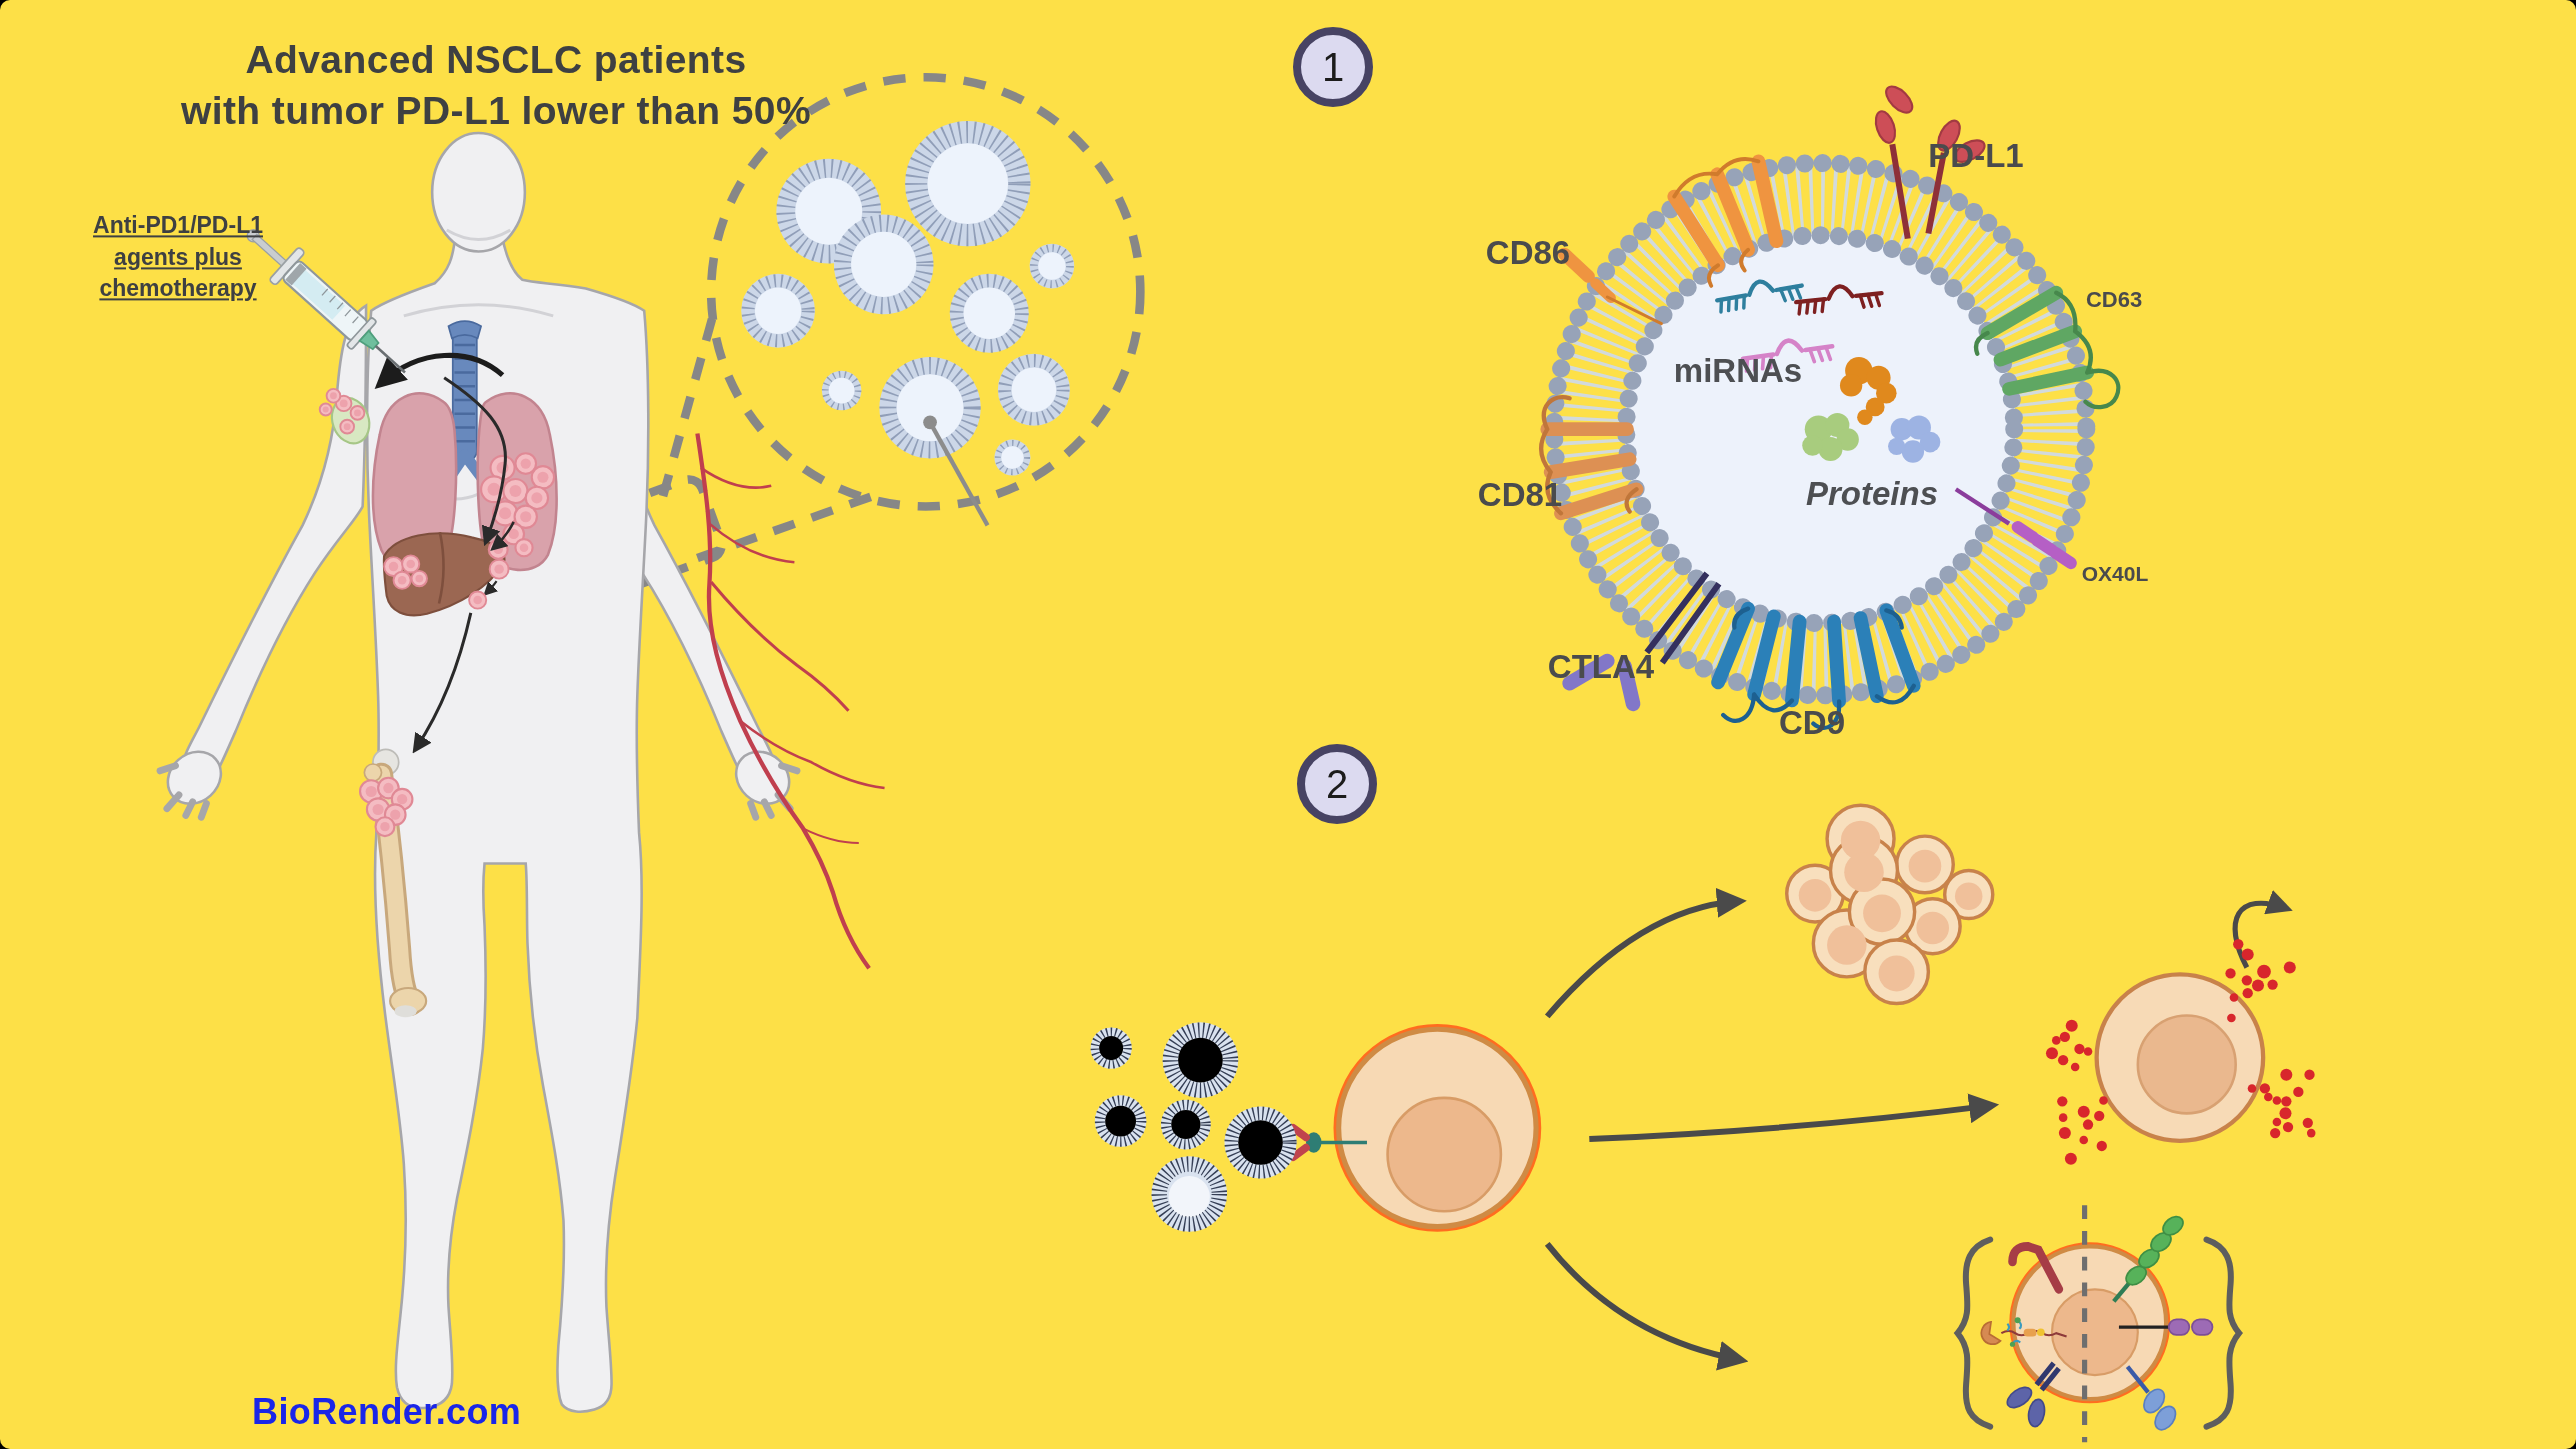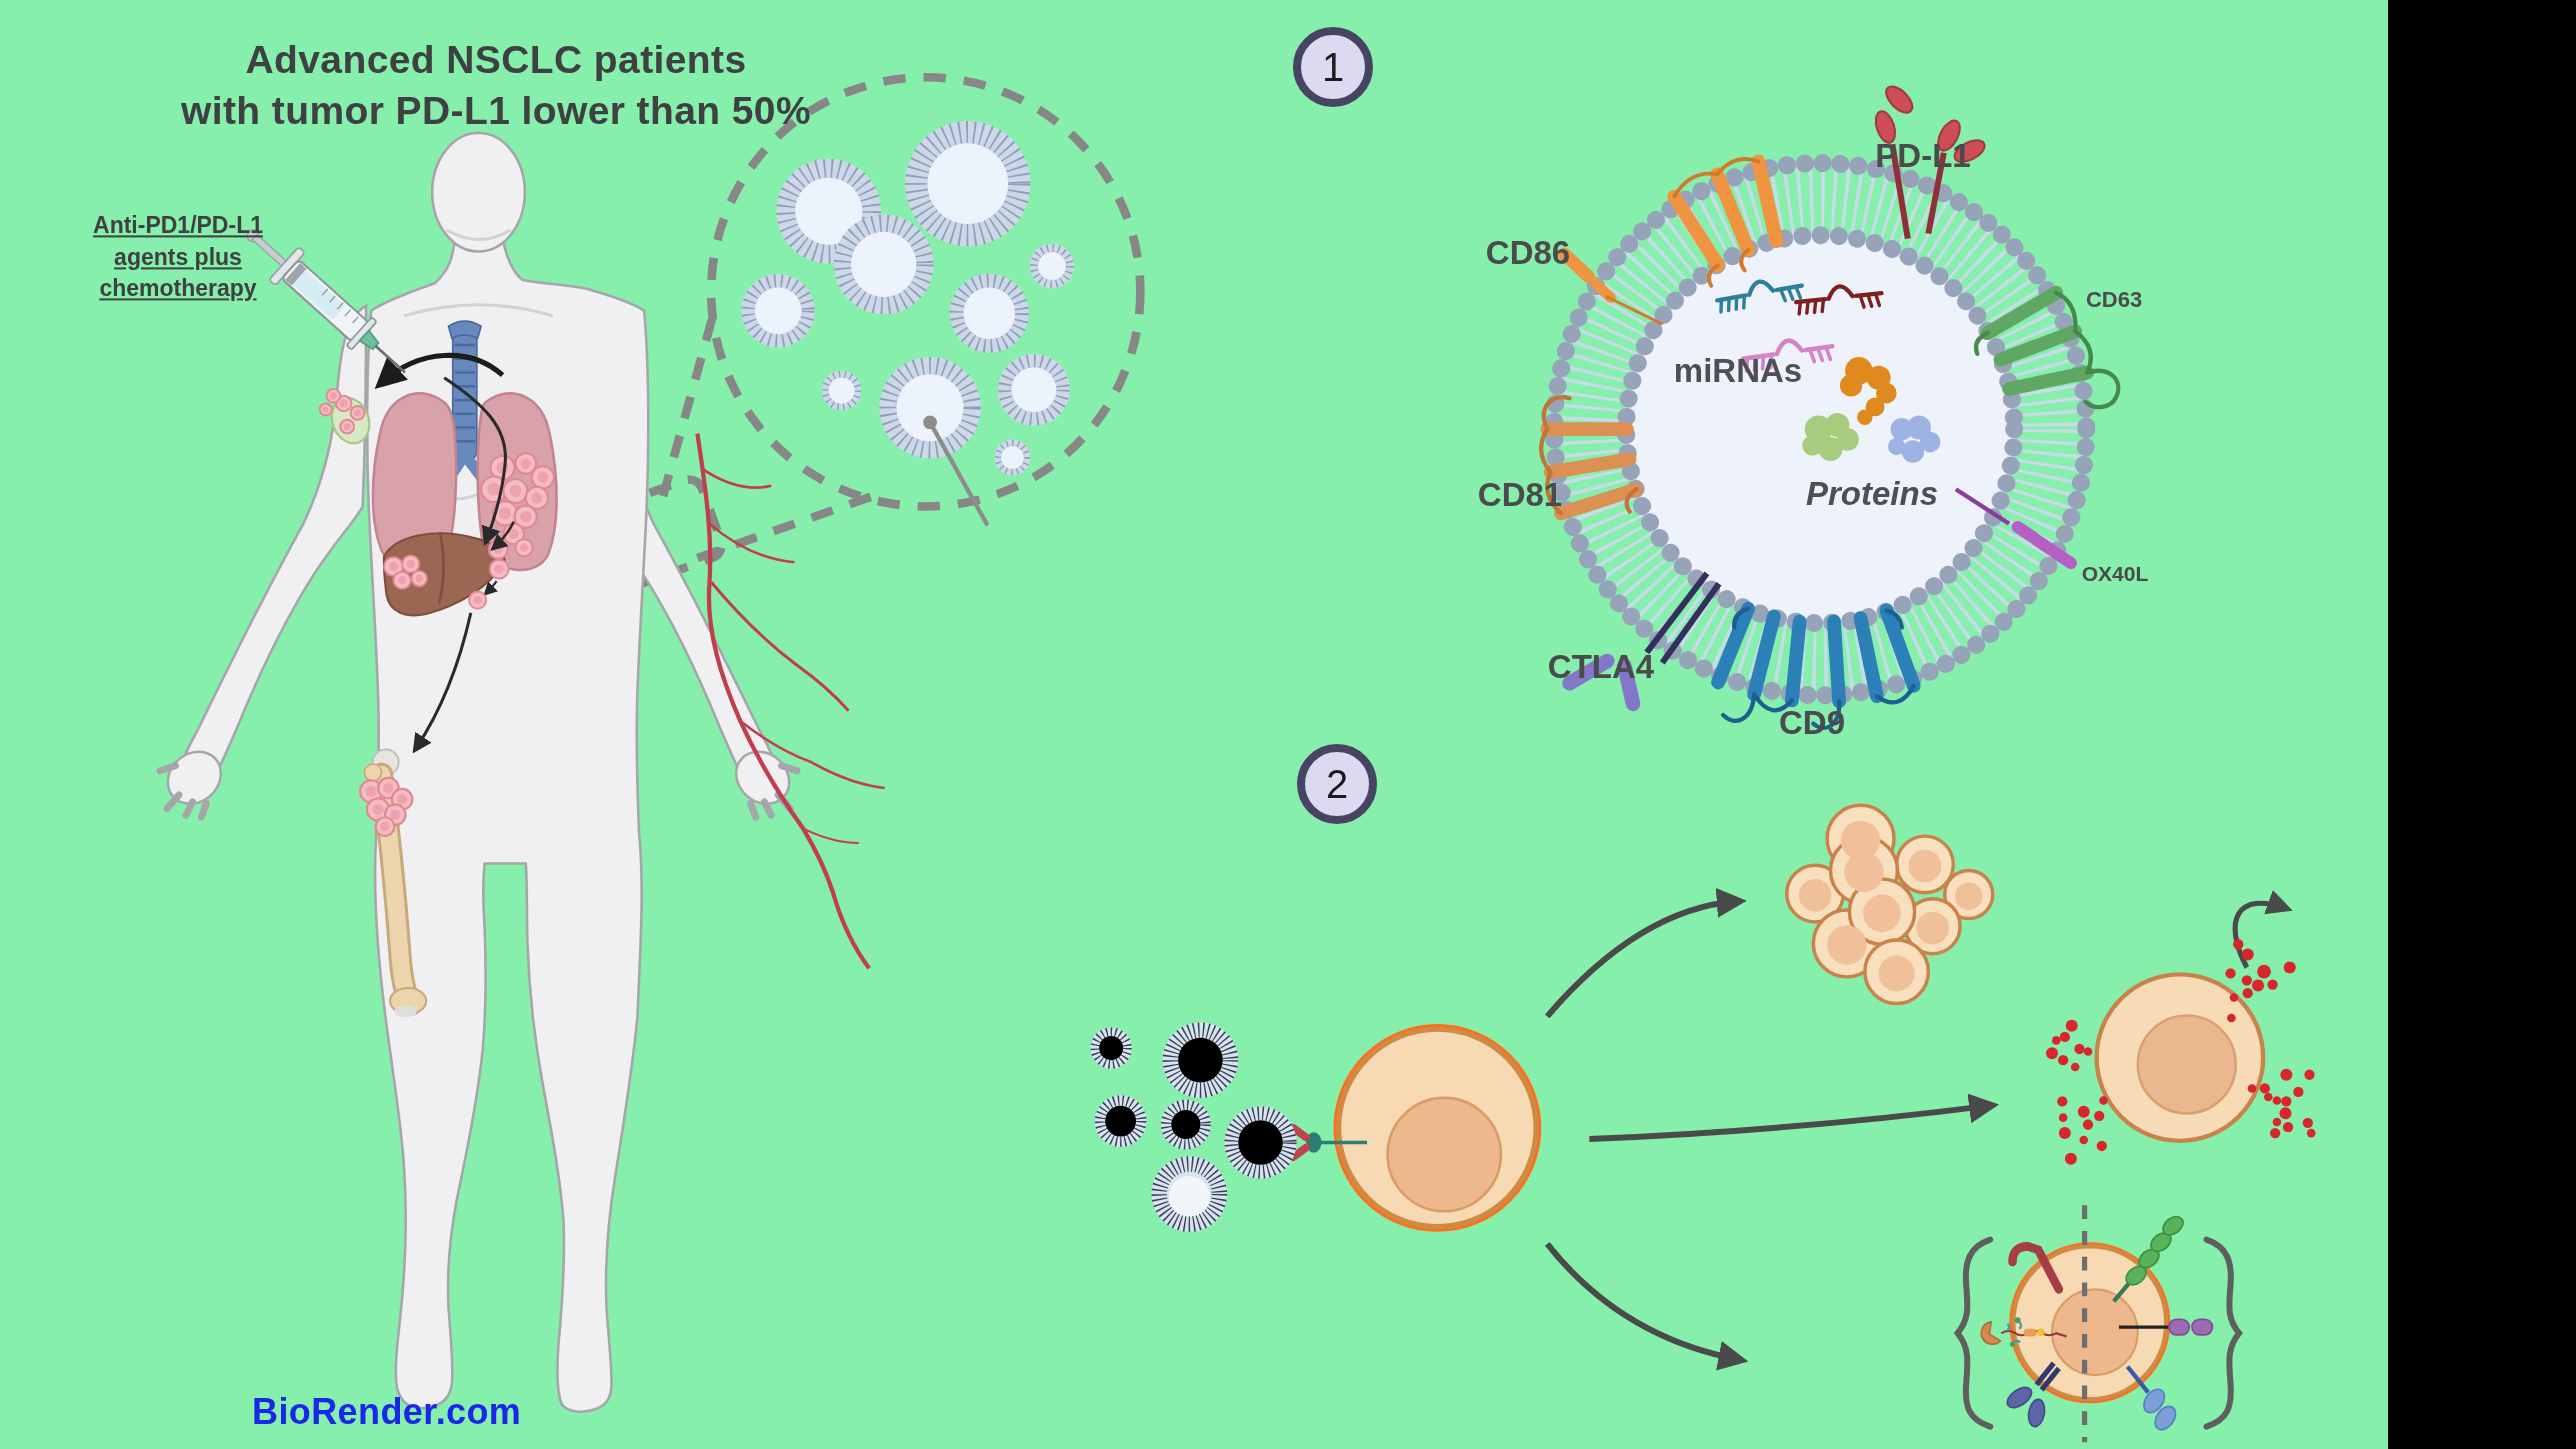--- a/index.html
+++ b/index.html
@@ -1,17 +1,17 @@
 <!DOCTYPE html>
 <html style="font-size:13.7px"><head>
 <meta charset="utf-8">
 <style>
   html,body{margin:0;padding:0;background:#000;}
-  #stage{position:relative;width:2388px;height:1449px;background:#86efac;overflow:hidden;
-         font-family:"Liberation Sans", sans-serif;}
+  #stage{position:relative;width:2576px;height:1449px;background:#fde047;overflow:hidden;
+         font-family:"Liberation Sans", sans-serif;border-radius:10px;}
   #stage svg{position:absolute;left:0;top:0;}
   .lbl{position:absolute;transform:translate(-50%,-50%);text-align:center;
        white-space:pre-line;font-weight:700;color:#4a4b4d;line-height:1.32;}
   .badge{position:absolute;width:64px;height:64px;border-radius:50%;background:#dcdaf0;
          border:8.6px solid #474363;color:#1c1c1c;font-size:40px;font-weight:400;
          display:flex;align-items:center;justify-content:center;transform:translate(-50%,-50%);}
   .watermark{position:absolute;color:#1a26e8;font-size:36px;font-weight:700;letter-spacing:0.4px;}
 </style>
 </head>
 <body>
@@ -546,21 +546,21 @@
 with tumor PD-L1 lower than 50%</div>
 
 <div class="lbl" style="left:178px;top:258px;font-size:23px;color:#3e4042;line-height:1.38;text-decoration:underline;">Anti-PD1/PD-L1
 agents plus
 chemotherapy</div>
 
 
 <div class="badge" style="left:1333px;top:67px;">1</div>
 <div class="badge" style="left:1337px;top:784px;">2</div>
 
-<div class="lbl" style="left:1923px;top:156px;font-size:33px;">PD-L1</div>
+<div class="lbl" style="left:1976px;top:156px;font-size:33px;">PD-L1</div>
 <div class="lbl" style="left:1528px;top:253px;font-size:33px;">CD86</div>
 <div class="lbl" style="left:2114px;top:300px;font-size:22px;">CD63</div>
 <div class="lbl" style="left:1520px;top:495px;font-size:33px;">CD81</div>
 <div class="lbl" style="left:1601px;top:667px;font-size:33px;">CTLA4</div>
 <div class="lbl" style="left:1812px;top:723px;font-size:33px;">CD9</div>
 <div class="lbl" style="left:2115px;top:574px;font-size:21px;">OX40L</div>
 
 <div class="lbl" style="left:1738px;top:371px;font-size:33px;color:#4d4f52;">miRNAs</div>
 <div class="lbl" style="left:1872px;top:494px;font-size:33px;color:#4d4f52;font-style:italic;">Proteins</div>
 

